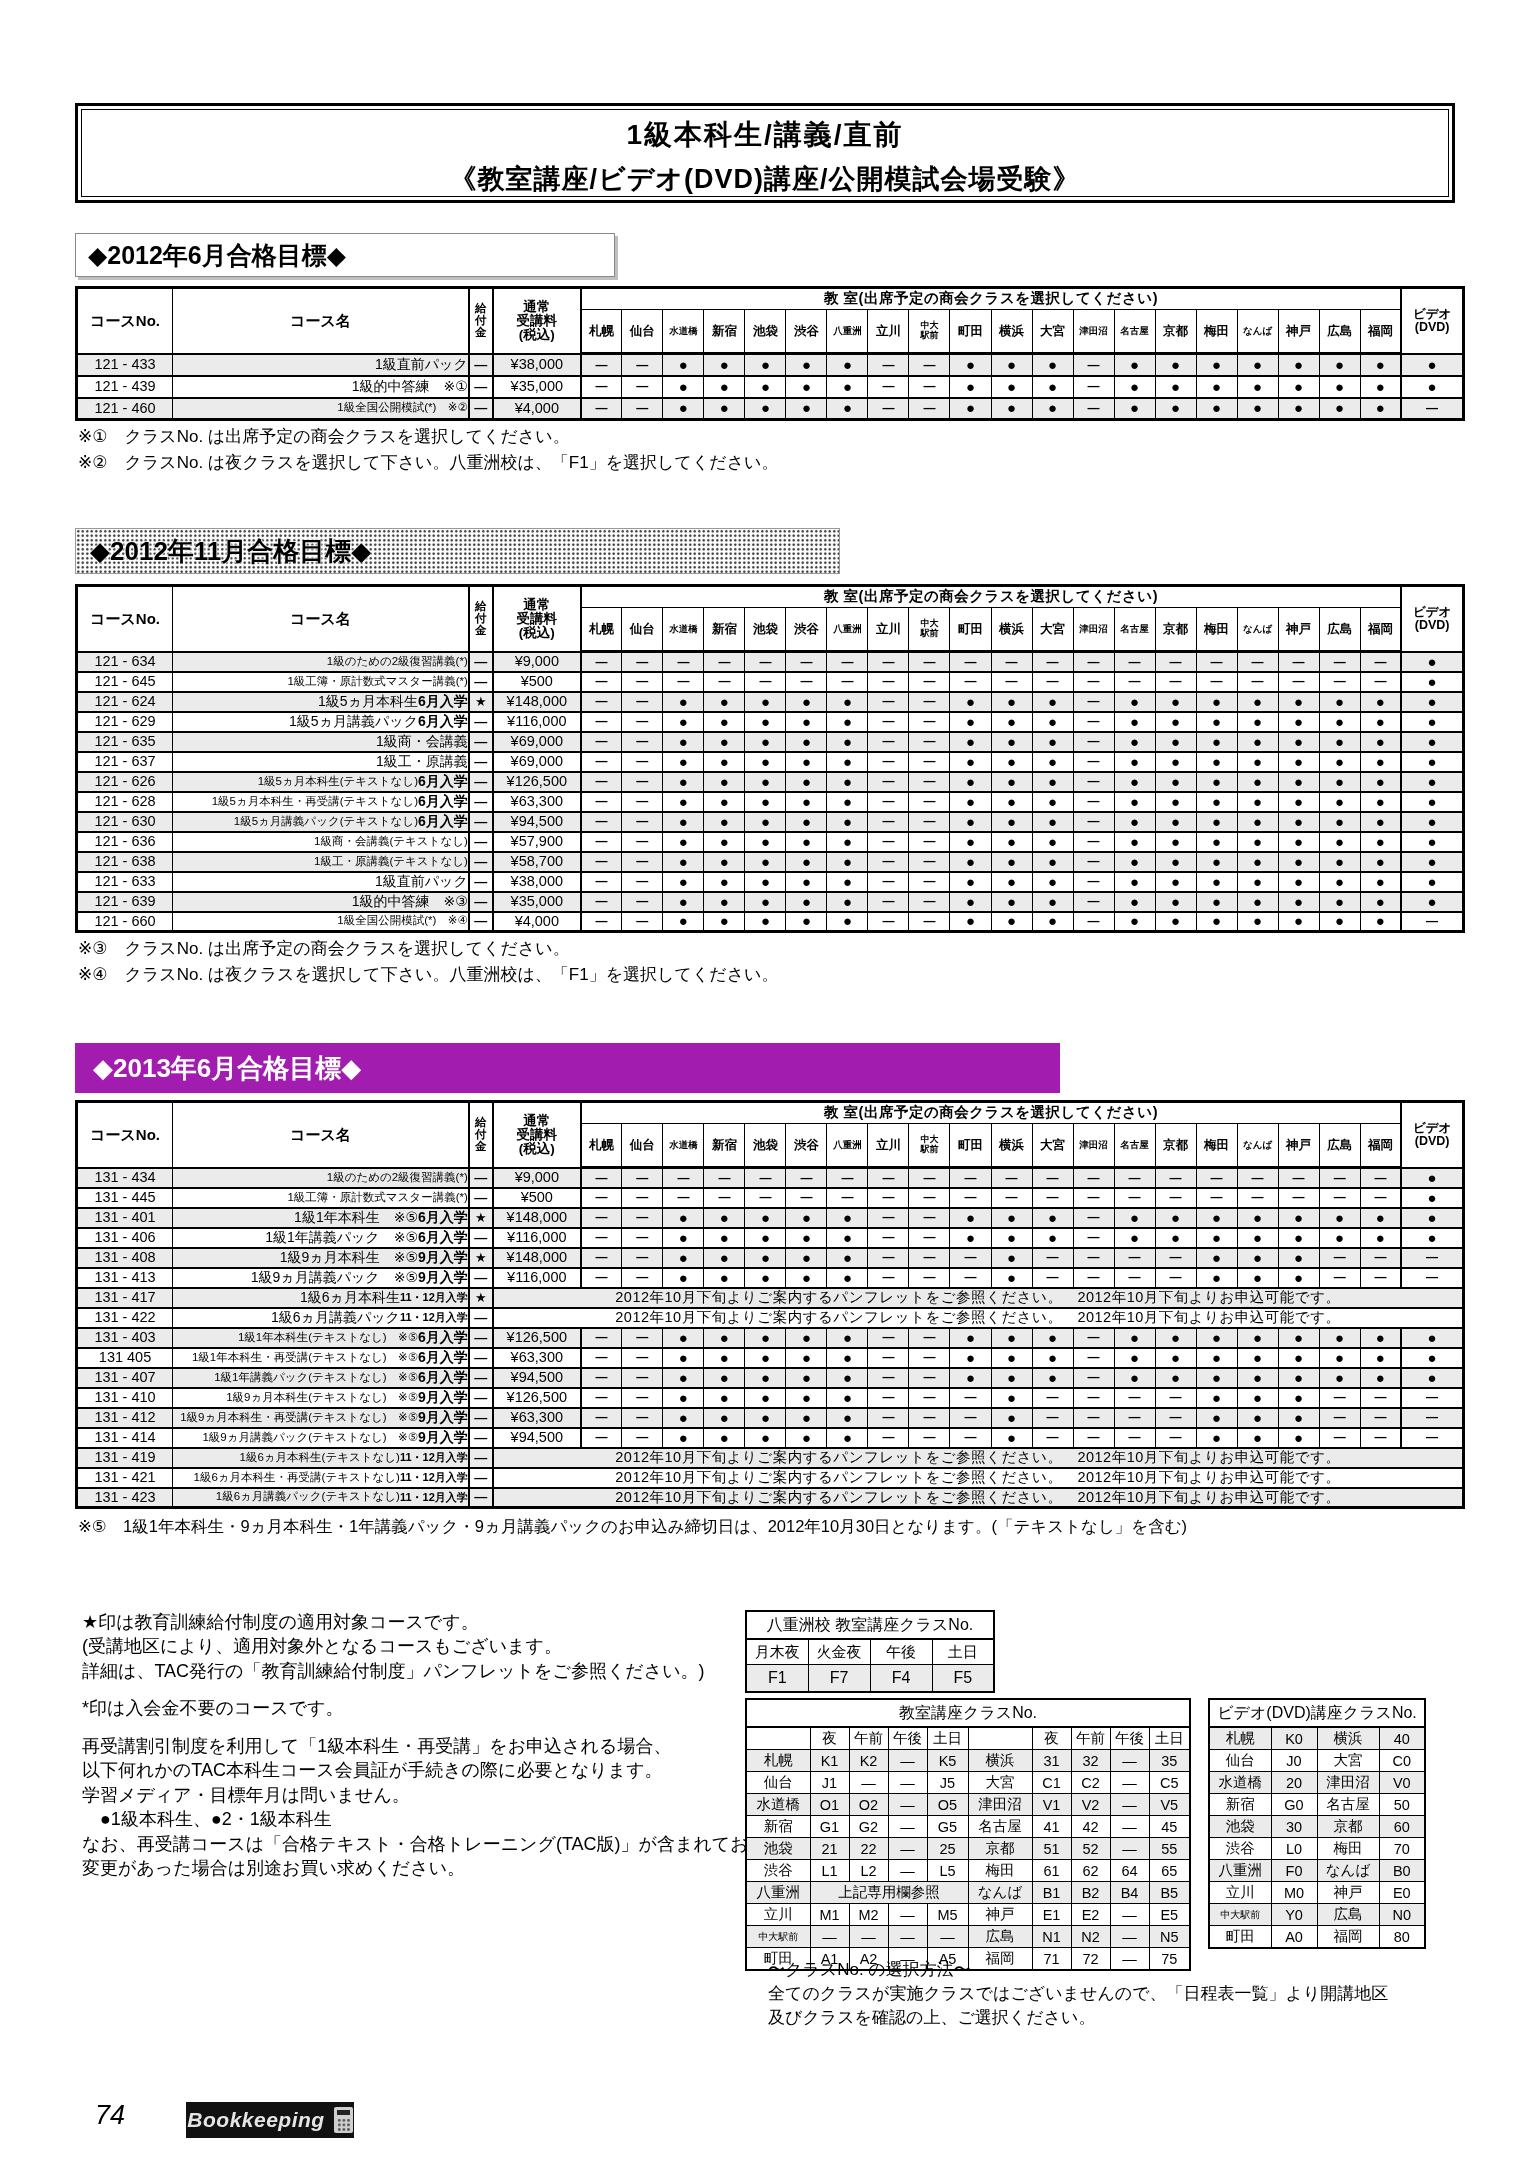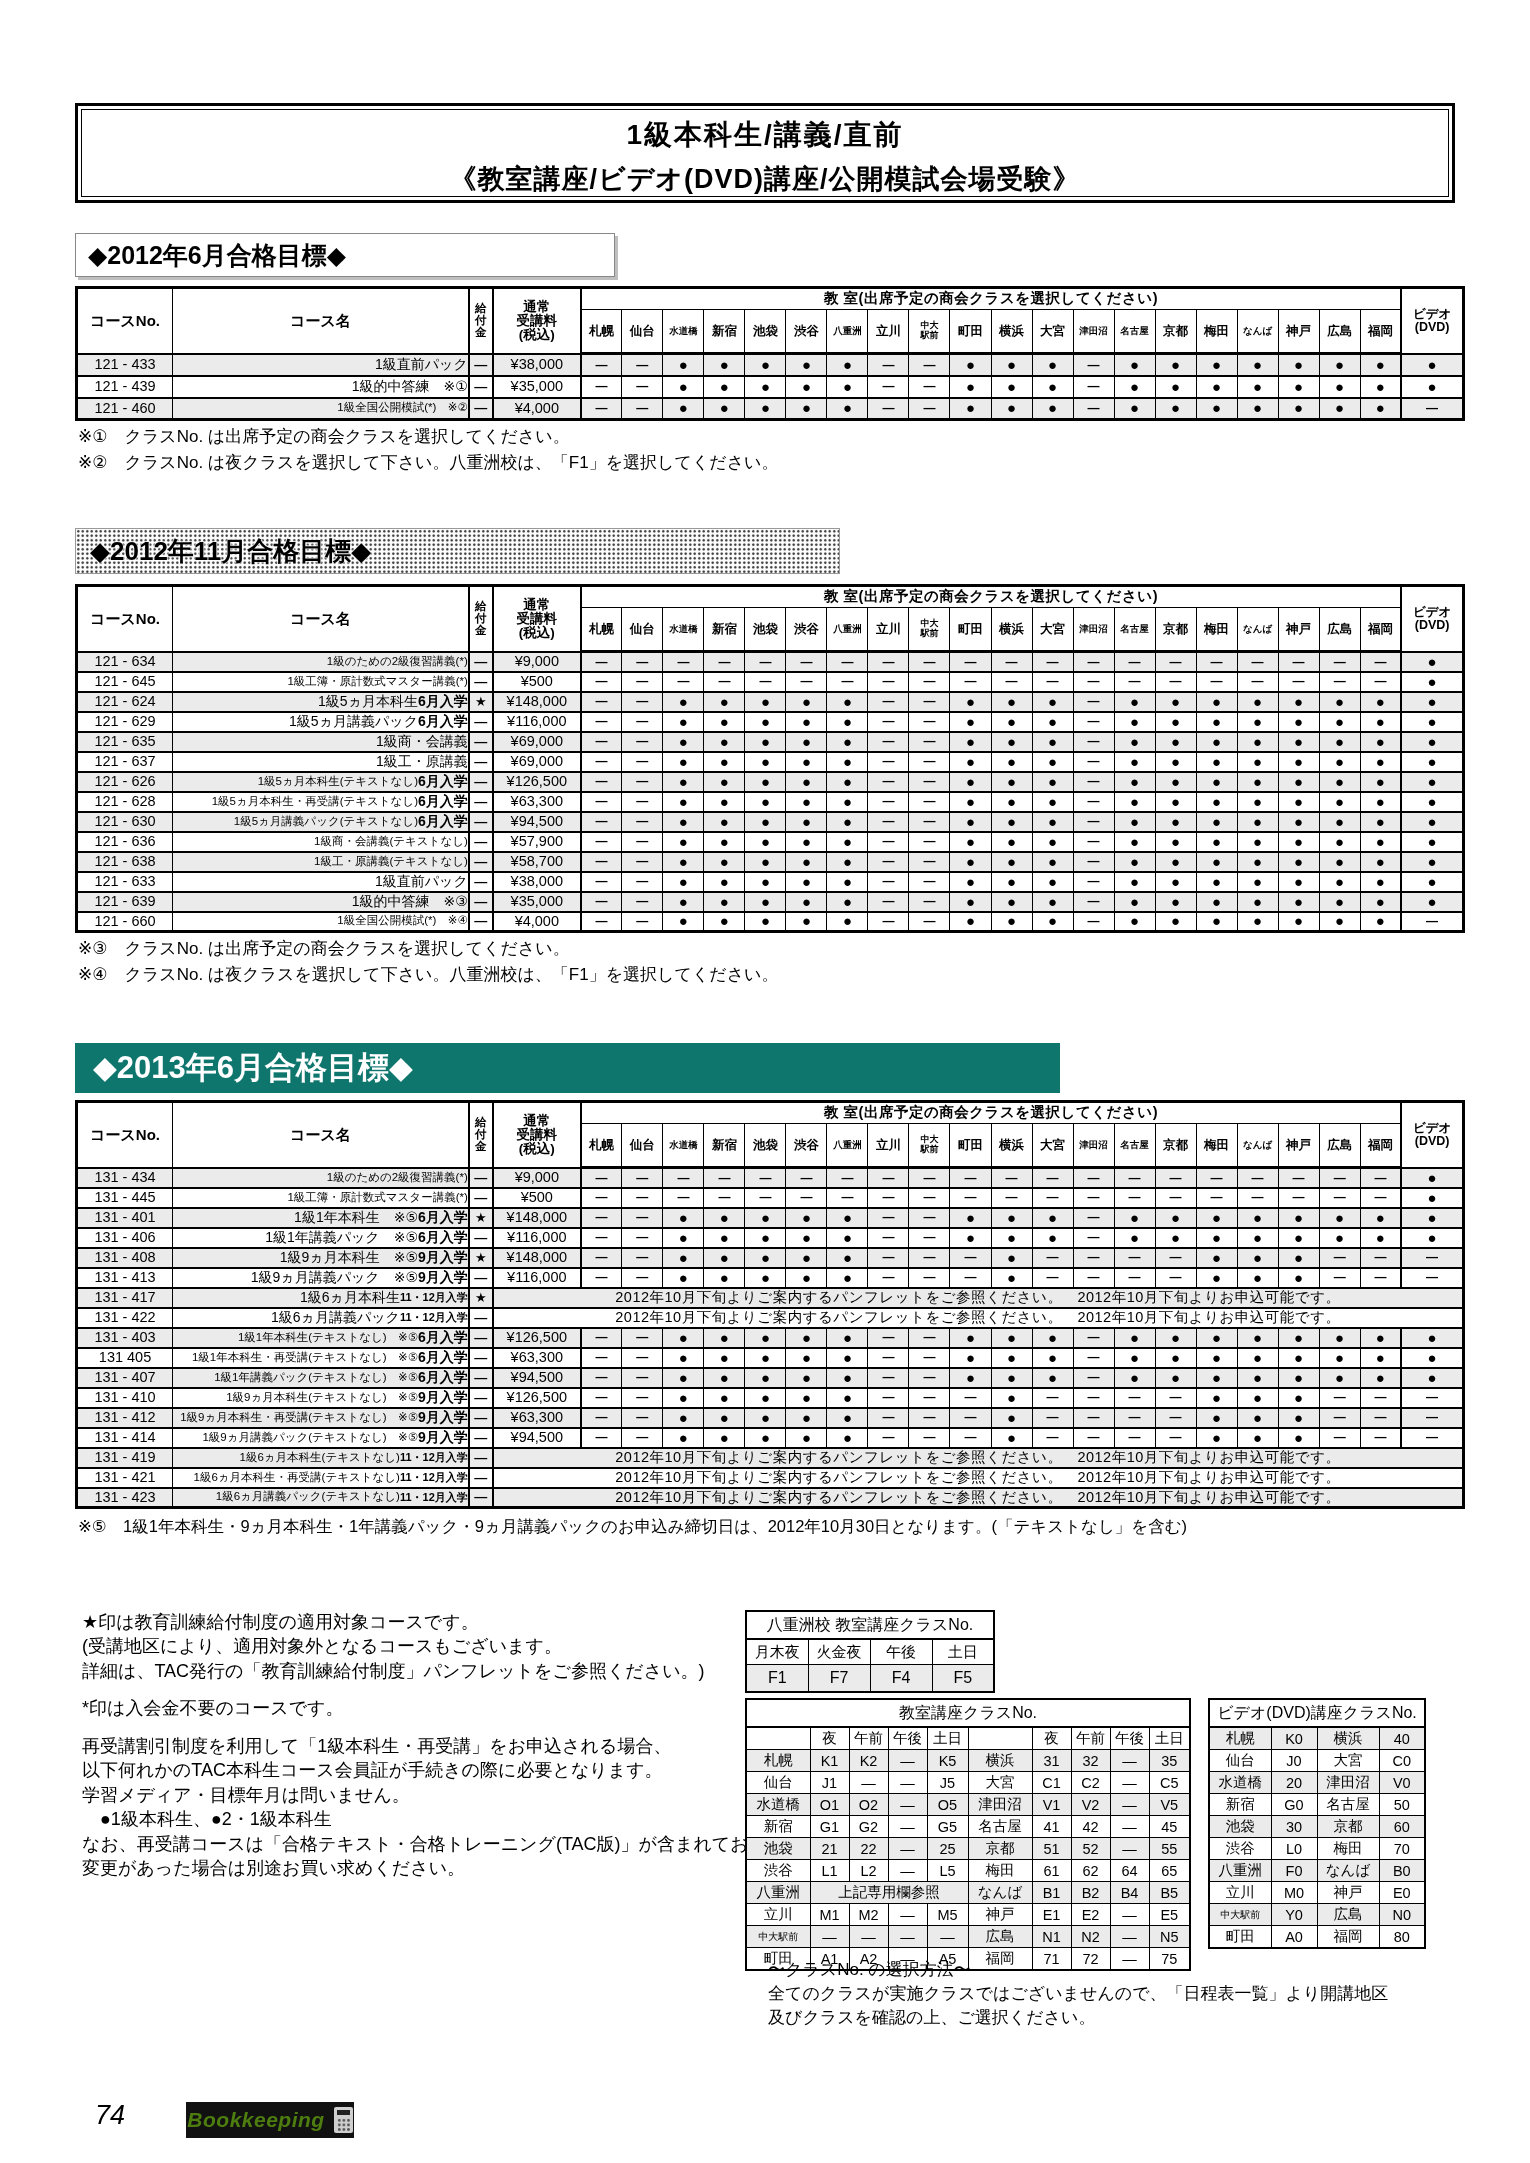--- a/index.html
+++ b/index.html
@@ -33,21 +33,21 @@
     left:75px;top:528px;width:765px;height:46px;line-height:44px;
     font-size:26px;padding-left:14px;
     background-color:#fdfdfd;
     background-image:radial-gradient(circle,#3a3a3a 1.1px,transparent 1.35px);
     background-size:4.5px 4.5px;
     border:1px solid #999;
     text-shadow:0 0 2px #fff,0 0 2px #fff,0 0 2px #fff;
   }
   .sec-title.black{
     left:75px;top:1043px;width:985px;height:50px;line-height:50px;
-    font-size:31px;padding-left:18px;background:#0f766e;color:#fff;
+    font-size:26px;padding-left:18px;background:#a21caf;color:#fff;
   }
 
   
   table.course{border-collapse:collapse;table-layout:fixed;width:1390px;border:3px solid #000;background:#fff;}
   table.course th,table.course td{
     border:1px solid #000;padding:0;text-align:center;vertical-align:middle;
     line-height:1.04;overflow:hidden;white-space:nowrap;
   }
   table.course thead tr.h1{height:22px;}
   table.course thead tr.h2{height:44px;}
@@ -113,21 +113,21 @@
   .dvdtbl td.val{font-size:14.5px;}
   .sel-note{font-size:17px;line-height:1.42;}
   .sel-note div{white-space:nowrap;}
 
   
   .footer-page{left:95px;top:2100px;font-size:27px;font-style:italic;}
   .footer-badge{
     left:186px;top:2102px;width:168px;height:36px;background:#111;
     display:flex;align-items:center;justify-content:center;gap:9px;box-sizing:border-box;
   }
-  .footer-brand{color:#4d7c0f;font-size:21px;font-style:italic;font-weight:bold;letter-spacing:.5px;}
+  .footer-brand{color:#e5e5e5;font-size:21px;font-style:italic;font-weight:bold;letter-spacing:.5px;}
   .calc-icon{width:19px;height:26px;background:#cfcfcf;border-radius:2px;position:relative;flex:0 0 auto;}
   .calc-icon:before{content:"";position:absolute;top:3px;left:3px;right:3px;height:5px;background:#222;}
   .calc-icon:after{
     content:"";position:absolute;left:3px;right:2px;top:11px;bottom:2px;
     background-image:radial-gradient(circle,#555 1.2px,transparent 1.45px);
     background-size:4.6px 4.6px;
   }
 </style>
 </head>
 <body>

